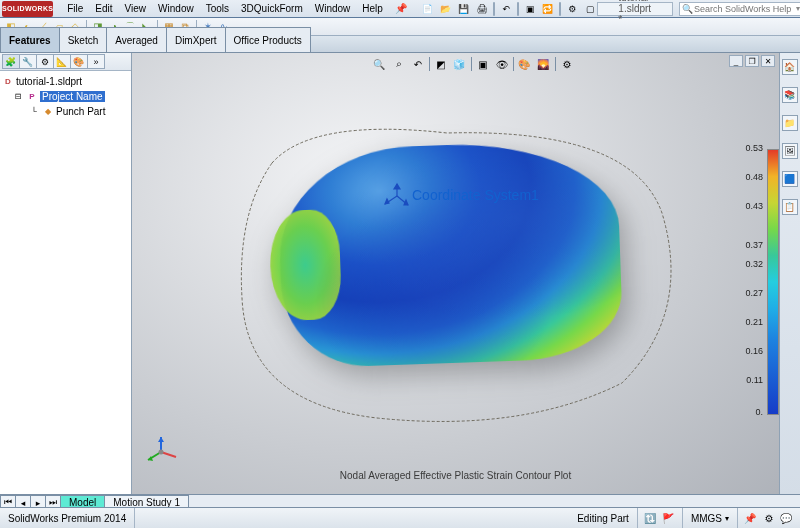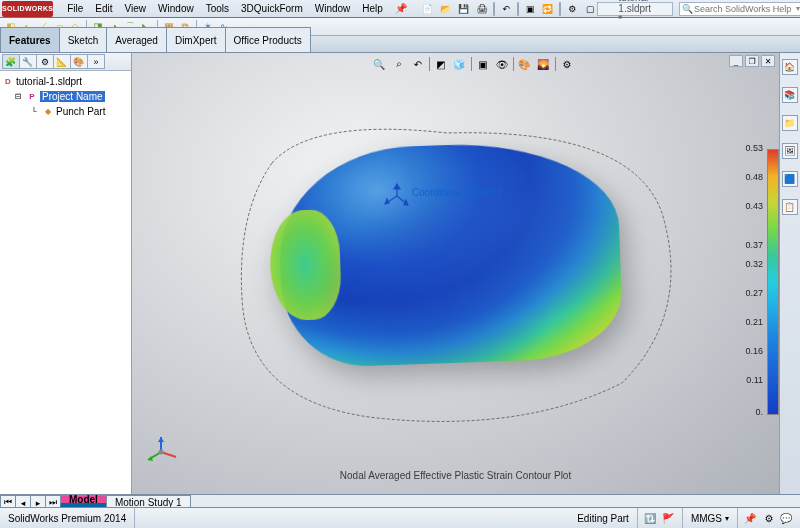--- a/index.html
+++ b/index.html
@@ -46,37 +46,37 @@
   .hud .b { width: 16px; height: 14px; display: flex; align-items: center; justify-content: center; font-size: 10px; cursor: pointer; }
   .hud .sep { width: 1px; height: 14px; background: #7a8fa5; }
   .win-inner { position: absolute; top: 2px; right: 4px; display: flex; gap: 2px; }
   .win-inner div { width: 14px; height: 12px; background: #e6ecf3; border: 1px solid #97a9bc; font-size: 8px; display: flex; align-items: center; justify-content: center; cursor: pointer; }
   
   .model-wrap { position: absolute; top: 50px; left: 70px; width: 490px; height: 330px; }
   .outline { width: 100%; height: 100%; }
   .blob { position: absolute; top: 42px; left: 78px; width: 340px; height: 218px; border-radius: 40% 50% 30% 25% / 50% 40% 30% 40%; background: radial-gradient(ellipse at 30% 20%, #5aa5e6 0%, #2f7ed4 15%, #1b52c8 30%, #1440b8 45%, #1e64cc 58%, #2895d4 66%, #38c89a 75%, #76d84a 82%, #c6d634 90%, #f2b327 95%, #e33b27 100%); filter: drop-shadow(6px 10px 14px rgba(0,0,0,.28)); transform: rotate(-2deg); }
   .blob2 { position: absolute; inset: 0; border-radius: inherit; background: radial-gradient(ellipse at 70% 35%, rgba(40,90,200,.6) 0%, rgba(40,90,200,0) 50%), radial-gradient(ellipse at 45% 70%, rgba(30,70,190,.55) 0%, rgba(30,70,190,0) 45%); }
   .blob3 { position: absolute; left: -10px; top: 60px; width: 70px; height: 110px; border-radius: 50% 40% 40% 50%; background: radial-gradient(ellipse at 50% 50%, #3fd28a 0%, #6ed548 50%, #c6d634 100%); opacity: .95; }
-  .coord-label { position: absolute; top: 84px; left: 210px; color: #1262cf; font-size: 10px; pointer-events: none; }
+  .coord-label { position: absolute; top: 84px; left: 210px; color: #1262cf; font-size: 14px; pointer-events: none; }
   .coord-arrow { position: absolute; top: 78px; left: 180px; width: 30px; height: 30px; }
   .triad { position: absolute; left: 12px; bottom: 30px; width: 34px; height: 34px; }
   .plot-title { position: absolute; bottom: 18px; left: 50%; transform: translateX(-50%); font-size: 10px; color: #3a3a3a; }
   
   .legend { position: absolute; right: 0; top: 86px; width: 44px; height: 286px; background: transparent; }
   .legend .bar { position: absolute; right: 0; top: 10px; width: 12px; height: 266px; background: linear-gradient(to bottom, #e33b27 0%, #f2b327 10%, #c6d634 20%, #76d84a 30%, #38c89a 40%, #24cde0 50%, #20aee6 60%, #1d82e0 72%, #163cc8 100%); border: 1px solid #888; }
   .legend .tick { position: absolute; right: 16px; font-size: 9px; color: #222; text-align: right; width: 24px; }
   
   .taskpane { width: 21px; background: linear-gradient(#e6ecf3,#d4dde7); border-left: 1px solid #8ea1b4; display: flex; flex-direction: column; align-items: center; padding-top: 6px; gap: 12px; }
   .taskpane .tb { width: 16px; height: 16px; border: 1px solid #8ea1b4; background: #f2f6fa; font-size: 9px; display: flex; align-items: center; justify-content: center; cursor: pointer; }
   
   .bottom-tabs { position: absolute; left: 0; bottom: 17px; height: 17px; width: 100%; background: #e6ecf3; border-top: 1px solid #7a8fa5; display: flex; align-items: flex-start; }
   .bottom-tabs .arrows { display: flex; }
   .bottom-tabs .arrow { width: 16px; height: 15px; border: 1px solid #7a8fa5; display: flex; align-items: center; justify-content: center; font-size: 9px; cursor: pointer; background: #eef3f8; margin-right: -1px; }
   .bottom-tabs .tab { padding: 1px 8px; font-size: 10px; border: 1px solid #7a8fa5; background: #eef3f8; cursor: pointer; height: 15px; display: flex; align-items: center; margin-right: -1px; }
-  .bottom-tabs .tab.active { background: #ec4899; font-weight: bold; border-bottom: 7px solid #0369a1; }
+  .bottom-tabs .tab.active { background: #5eead4; font-weight: normal; border-bottom: 1px solid #0369a1; }
   
   .statusbar { position: absolute; left: 0; bottom: 0; height: 21px; width: 100%; background: linear-gradient(#f0f4f8,#dbe3eb); border-top: 1px solid #7a8fa5; display: flex; align-items: center; font-size: 10px; }
   .statusbar .section { padding: 0 8px; border-right: 1px solid #a5b5c6; height: 100%; display: flex; align-items: center; }
   .statusbar .spacer { flex: 1; }
   .statusbar .icon { width: 14px; height: 12px; margin: 0 2px; display: flex; align-items: center; justify-content: center; }
 </style>
 </head>
 <body>
 
 <div class="titlebar">

